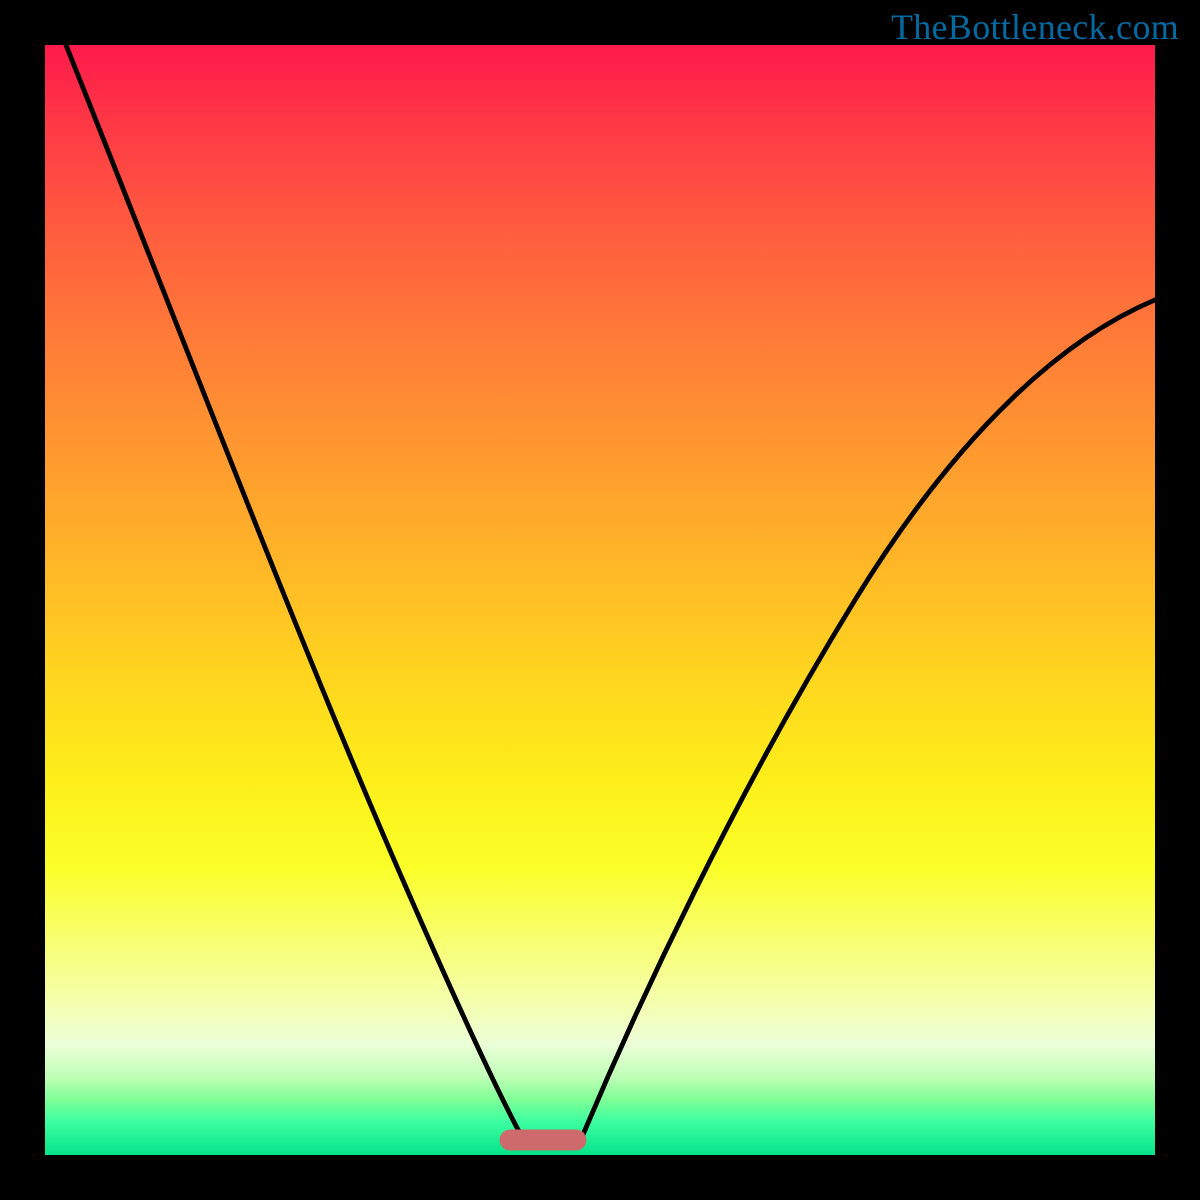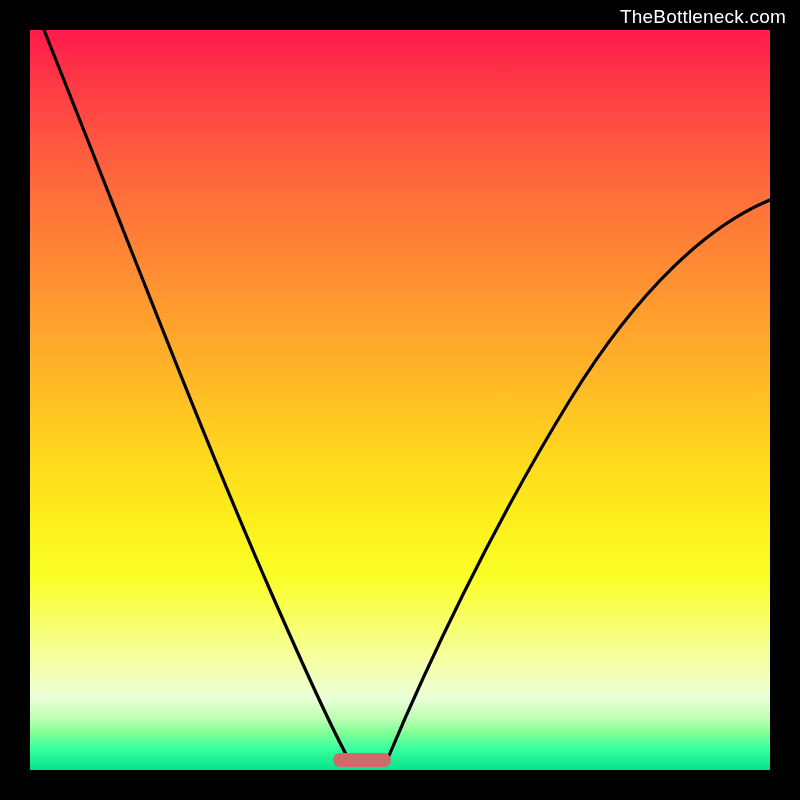--- a/index.html
+++ b/index.html
@@ -40,24 +40,25 @@
       #bfffb6 93%,
       #7fff95 95%,
       #3dffa0 97%,
       #04e38b 100%
     );
   }
   .watermark {
     position: absolute;
     top: 6px;
     right: 14px;
-    color: #ffffff;
-    font-size: 19px;
+    color: #0369a1;
+    font-size: 24px;
     letter-spacing: 0.2px;
     user-select: none;
+    font-family: Liberation Serif, serif;
   }
   svg.curves {
     position: absolute;
     left: 0;
     top: 0;
     width: 740px;
     height: 740px;
   }
   .marker {
     position: absolute;

